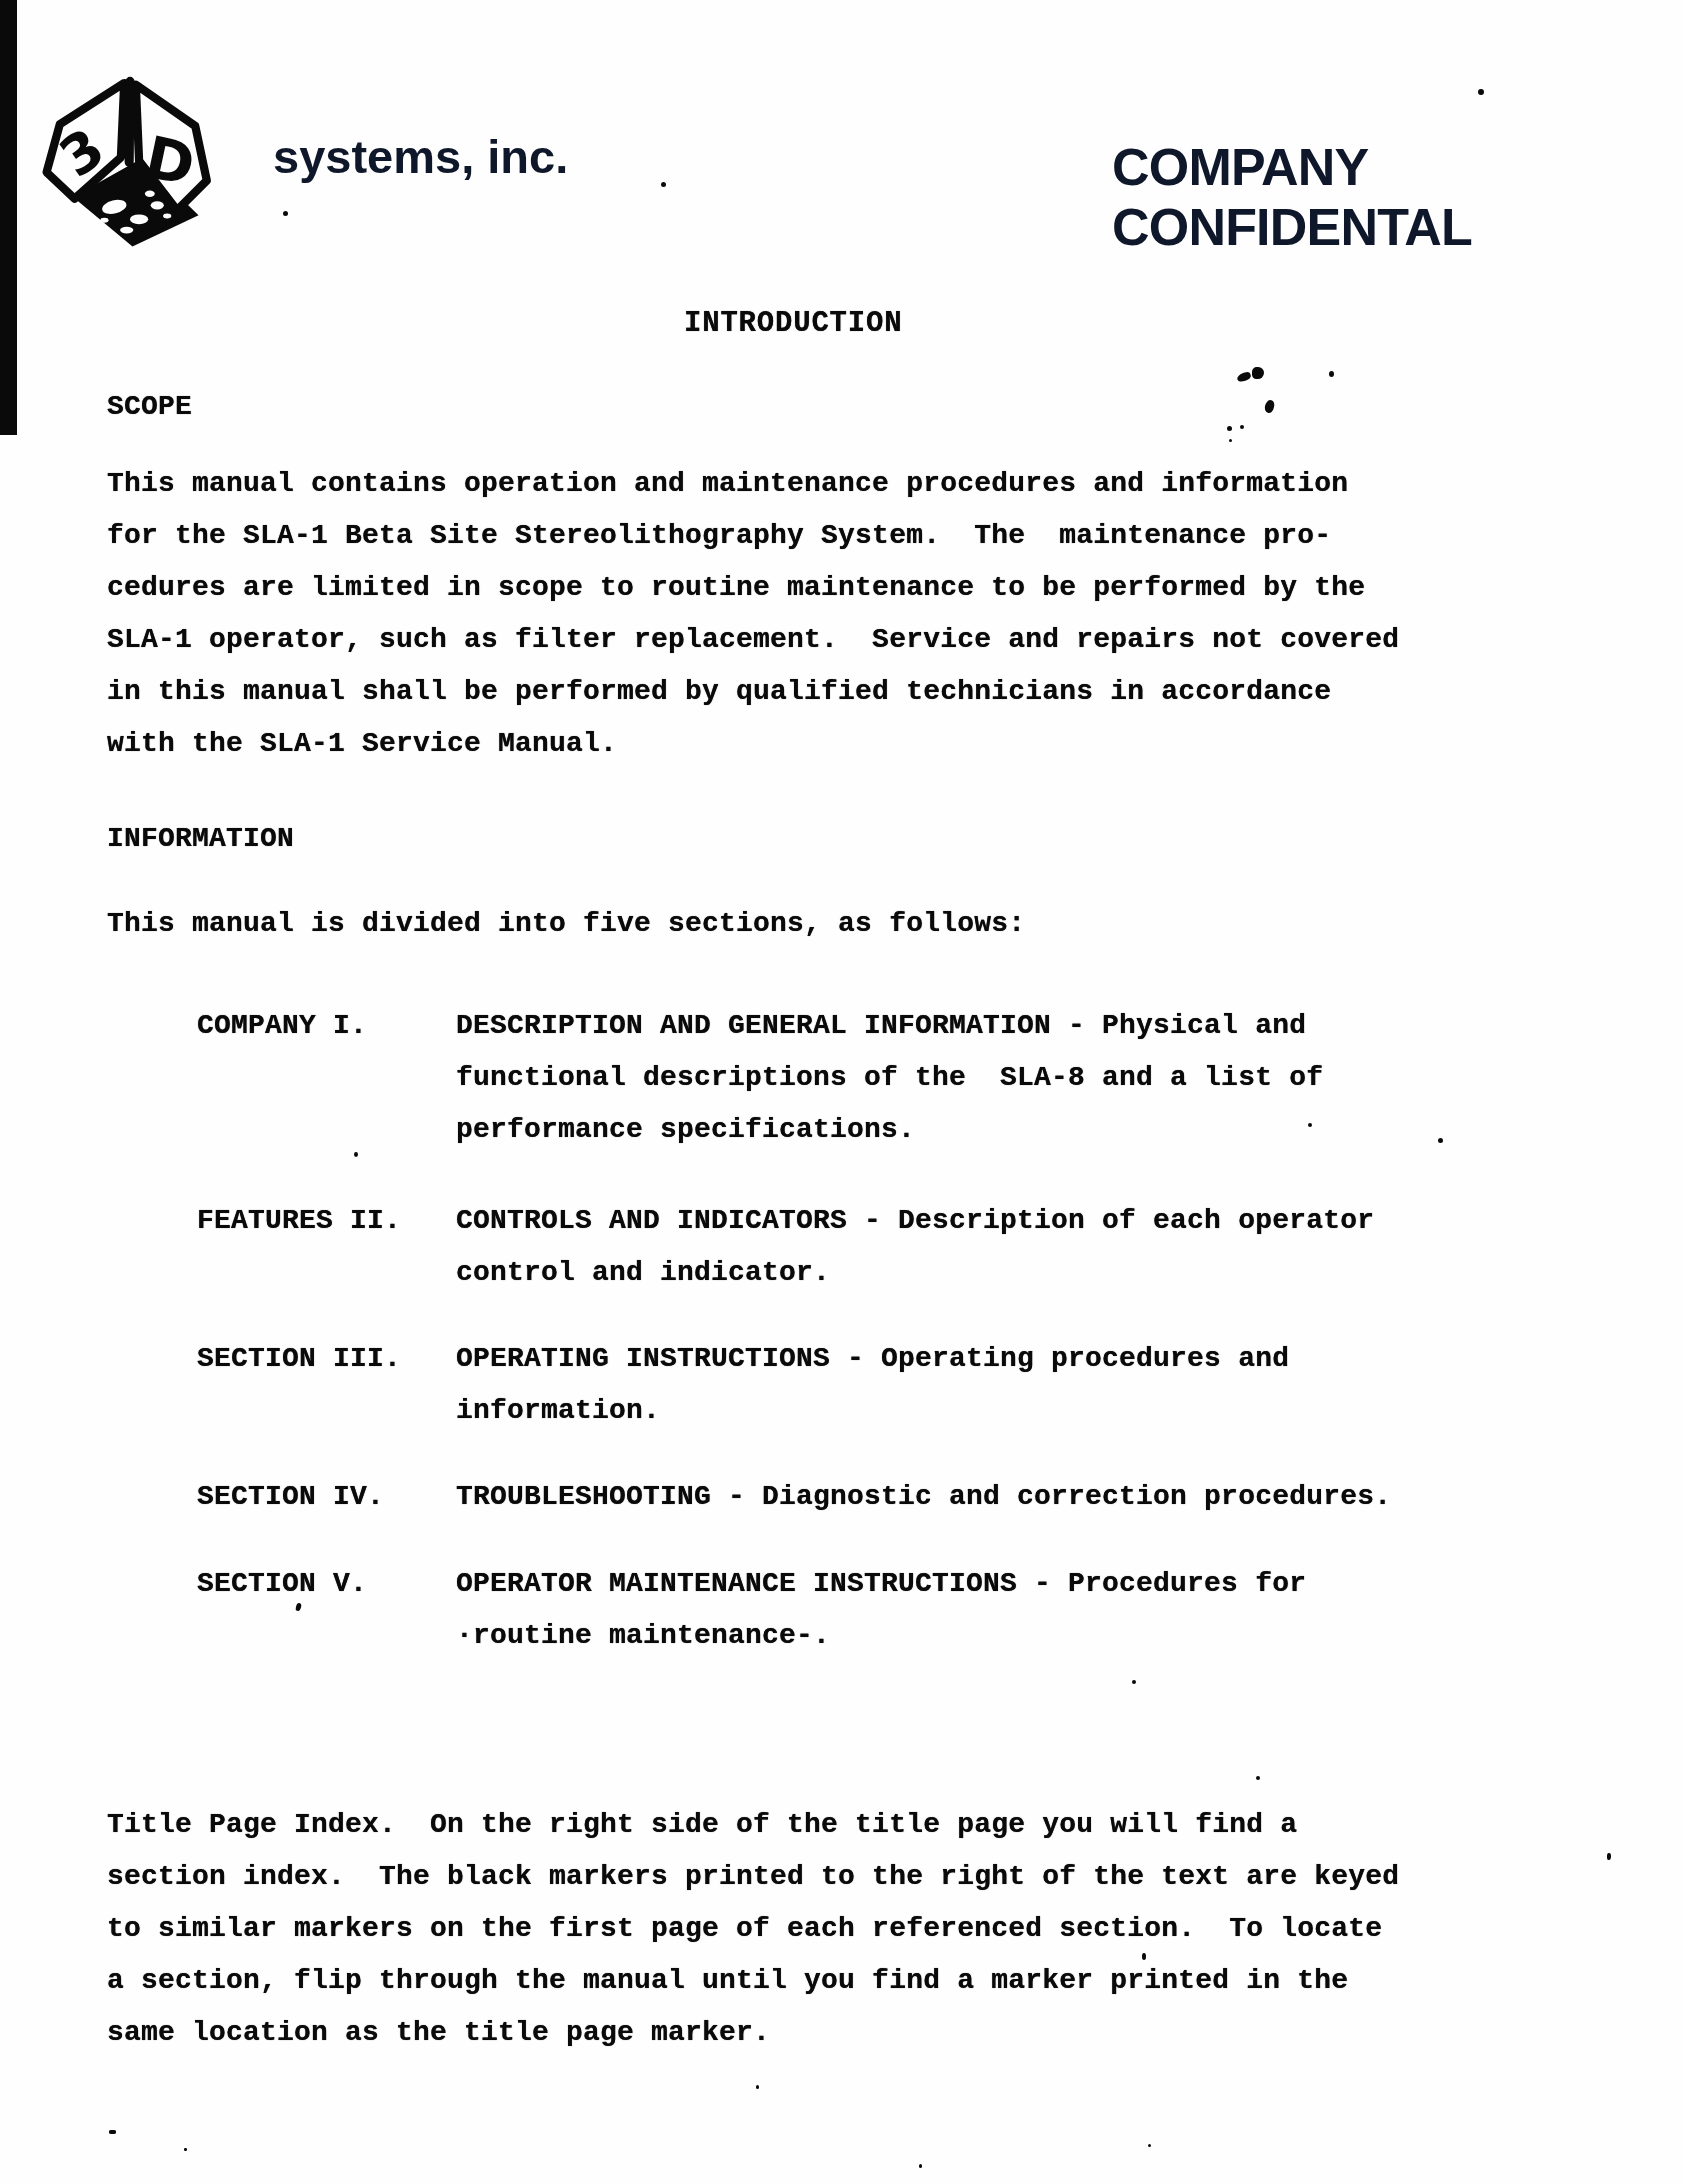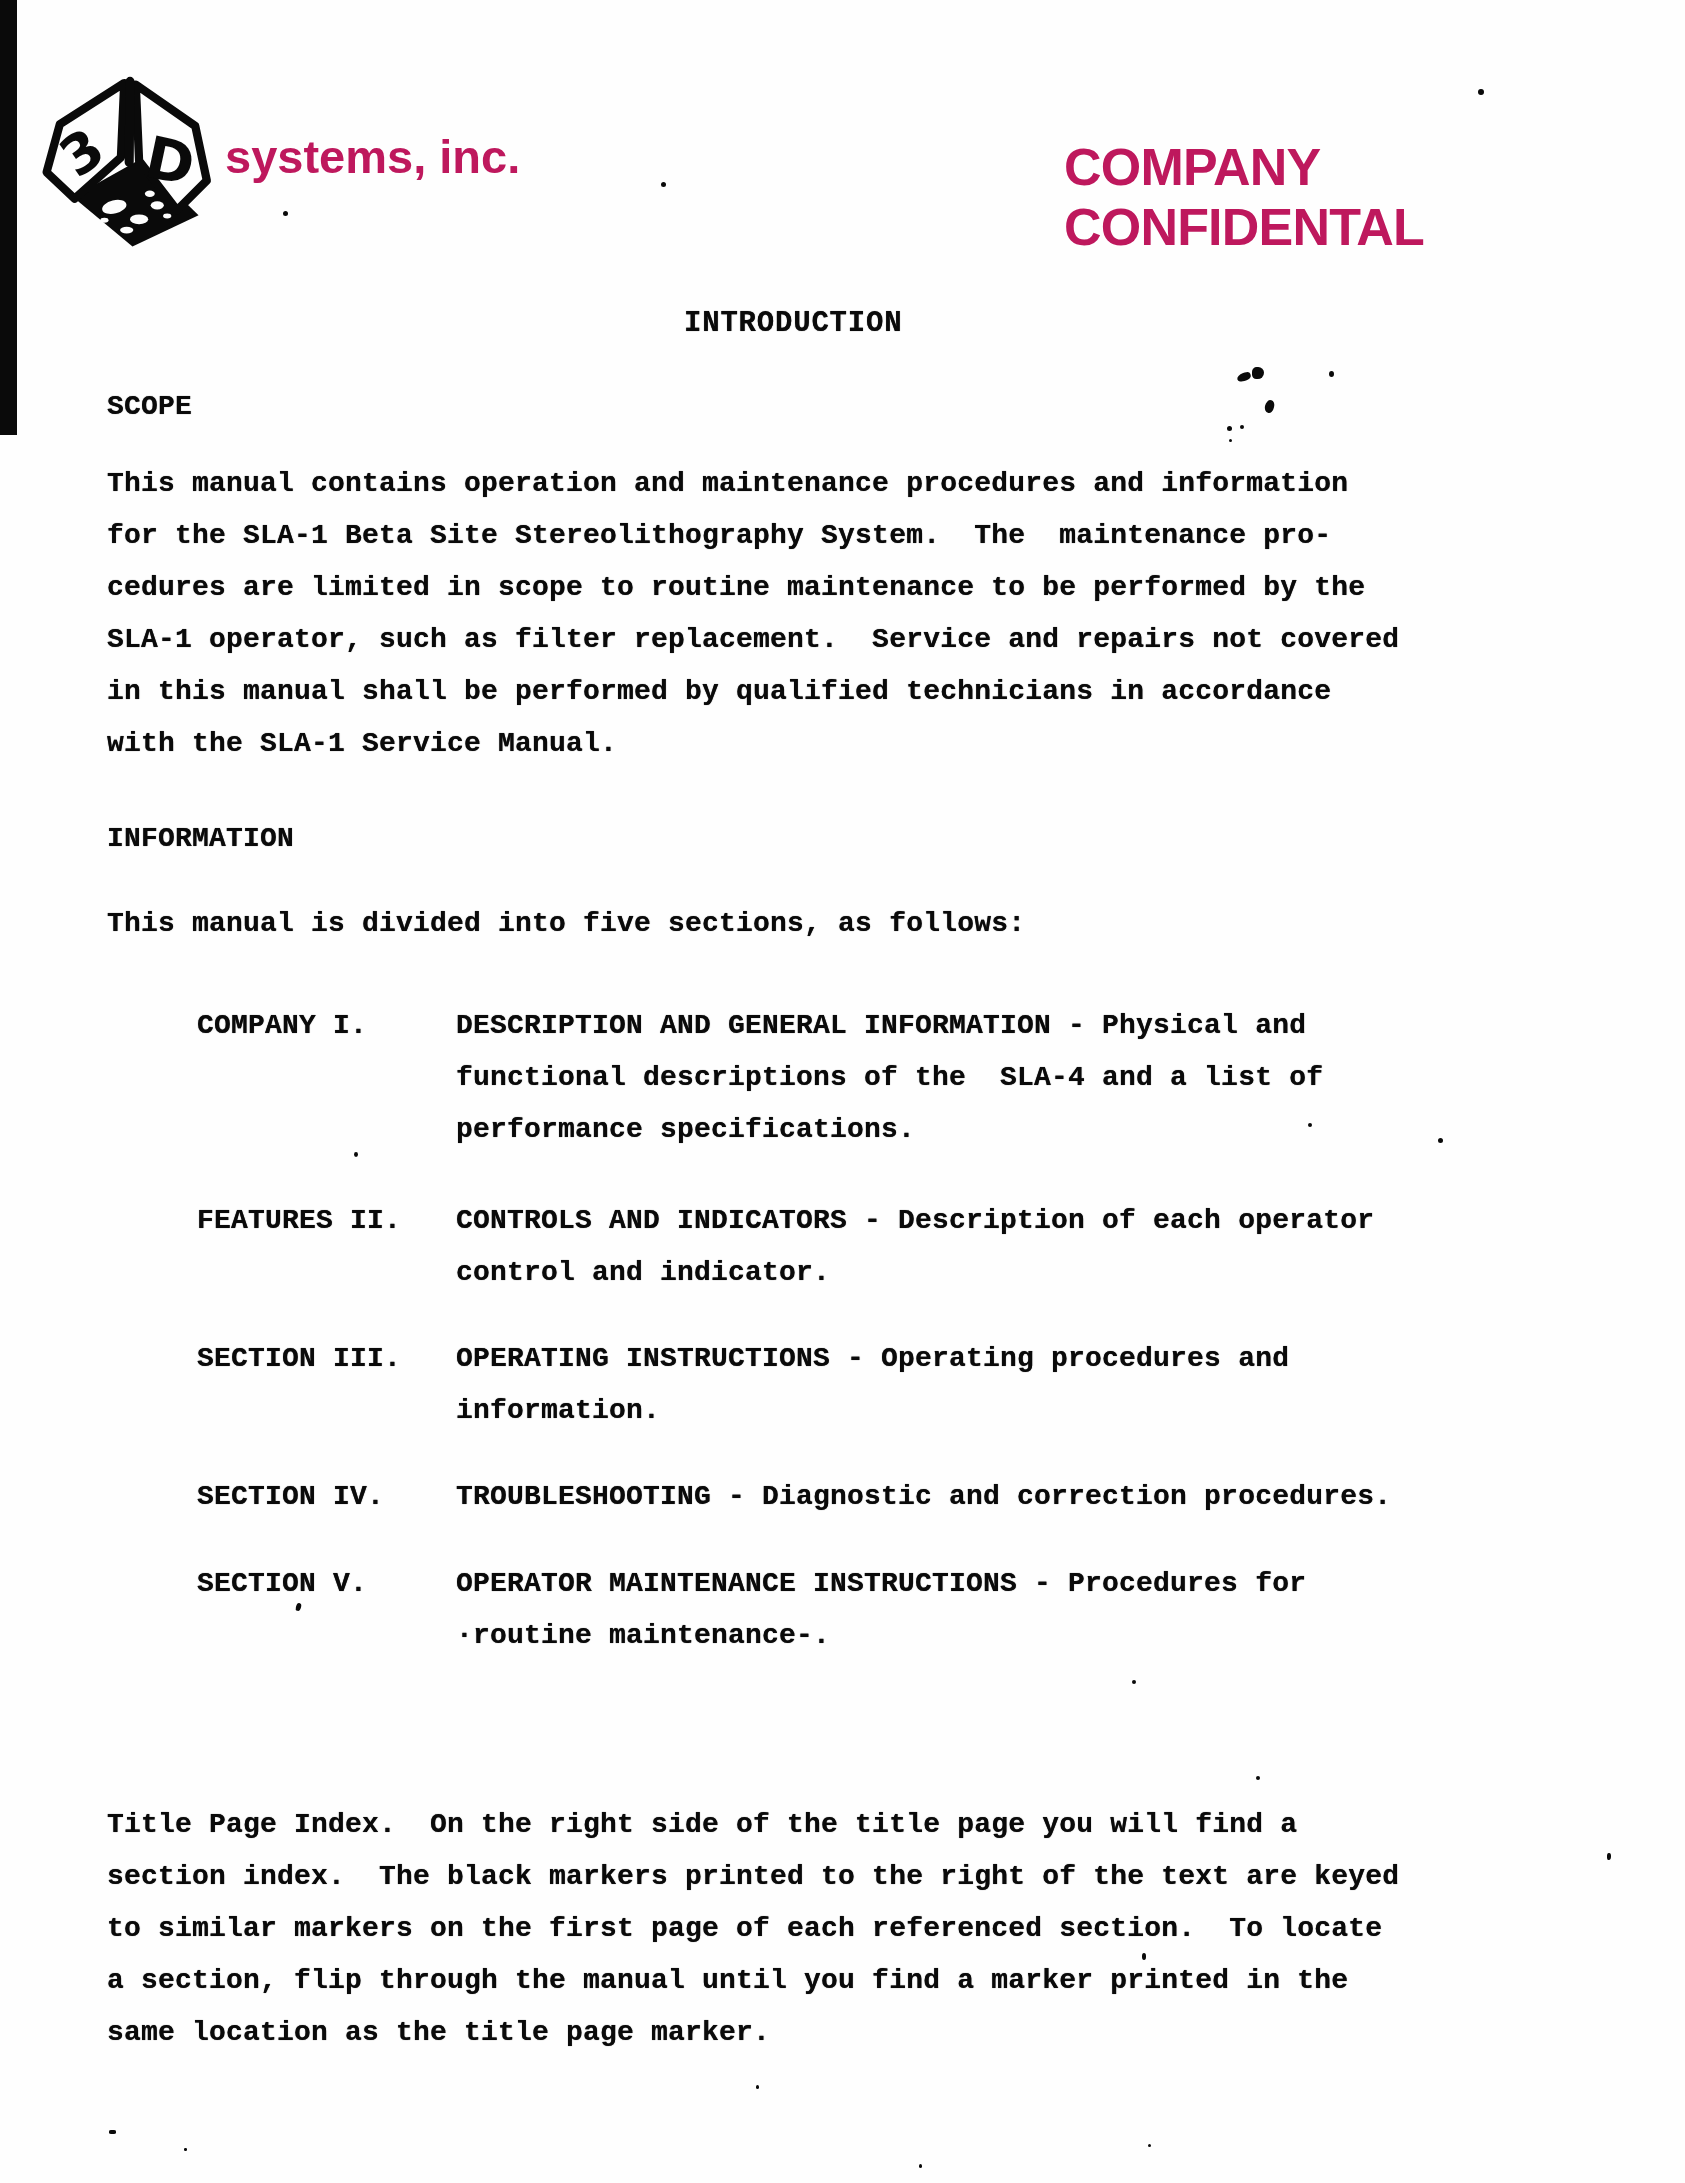--- a/index.html
+++ b/index.html
@@ -14,21 +14,21 @@
   .abs{position:absolute;}
   .mono{
     font-weight:700;
     font-size:28px;
     line-height:52px;
     letter-spacing:0.2px;
     white-space:pre-wrap;
     text-shadow:0 0 0.8px rgba(10,10,10,.85);
   }
   .doc-title{font-size:29px;letter-spacing:0.8px;}
-  .sans{font-family:"Liberation Sans","DejaVu Sans",sans-serif;font-weight:700;color:#be185d;}
+  .sans{font-family:"Liberation Sans","DejaVu Sans",sans-serif;font-weight:700;color:#0f172a;margin-left:48px;}
   .brand{font-size:47px;letter-spacing:0;}
   .confidential{font-size:52px;letter-spacing:-0.8px;}
   .scan-bar{left:0;top:0;width:16.5px;height:435px;background:#0a0a0a;}
   .speck{position:absolute;background:#0a0a0a;border-radius:50%;}
   .sec-label{left:197px;width:248px;}
   .sec-desc{left:456px;width:1033px;}
 </style>
 </head>
 <body>
 
@@ -68,21 +68,21 @@
 cedures are limited in scope to routine maintenance to be performed by the
 SLA-1 operator, such as filter replacement.  Service and repairs not covered
 in this manual shall be performed by qualified technicians in accordance
 with the SLA-1 Service Manual.</div>
 
   <div class="abs mono" style="left:107px;top:813px;">INFORMATION</div>
   <div class="abs mono" style="left:107px;top:898px;width:1388px;">This manual is divided into five sections, as follows:</div>
 
   <div class="abs mono sec-label" style="top:1000px;">COMPANY I.</div>
   <div class="abs mono sec-desc" style="top:1000px;">DESCRIPTION AND GENERAL INFORMATION - Physical and
-functional descriptions of the  SLA-4 and a list of
+functional descriptions of the  SLA-8 and a list of
 performance specifications.</div>
 
   <div class="abs mono sec-label" style="top:1195px;">FEATURES II.</div>
   <div class="abs mono sec-desc" style="top:1195px;">CONTROLS AND INDICATORS - Description of each operator
 control and indicator.</div>
 
   <div class="abs mono sec-label" style="top:1333px;">SECTION III.</div>
   <div class="abs mono sec-desc" style="top:1333px;">OPERATING INSTRUCTIONS - Operating procedures and
 information.</div>
 

